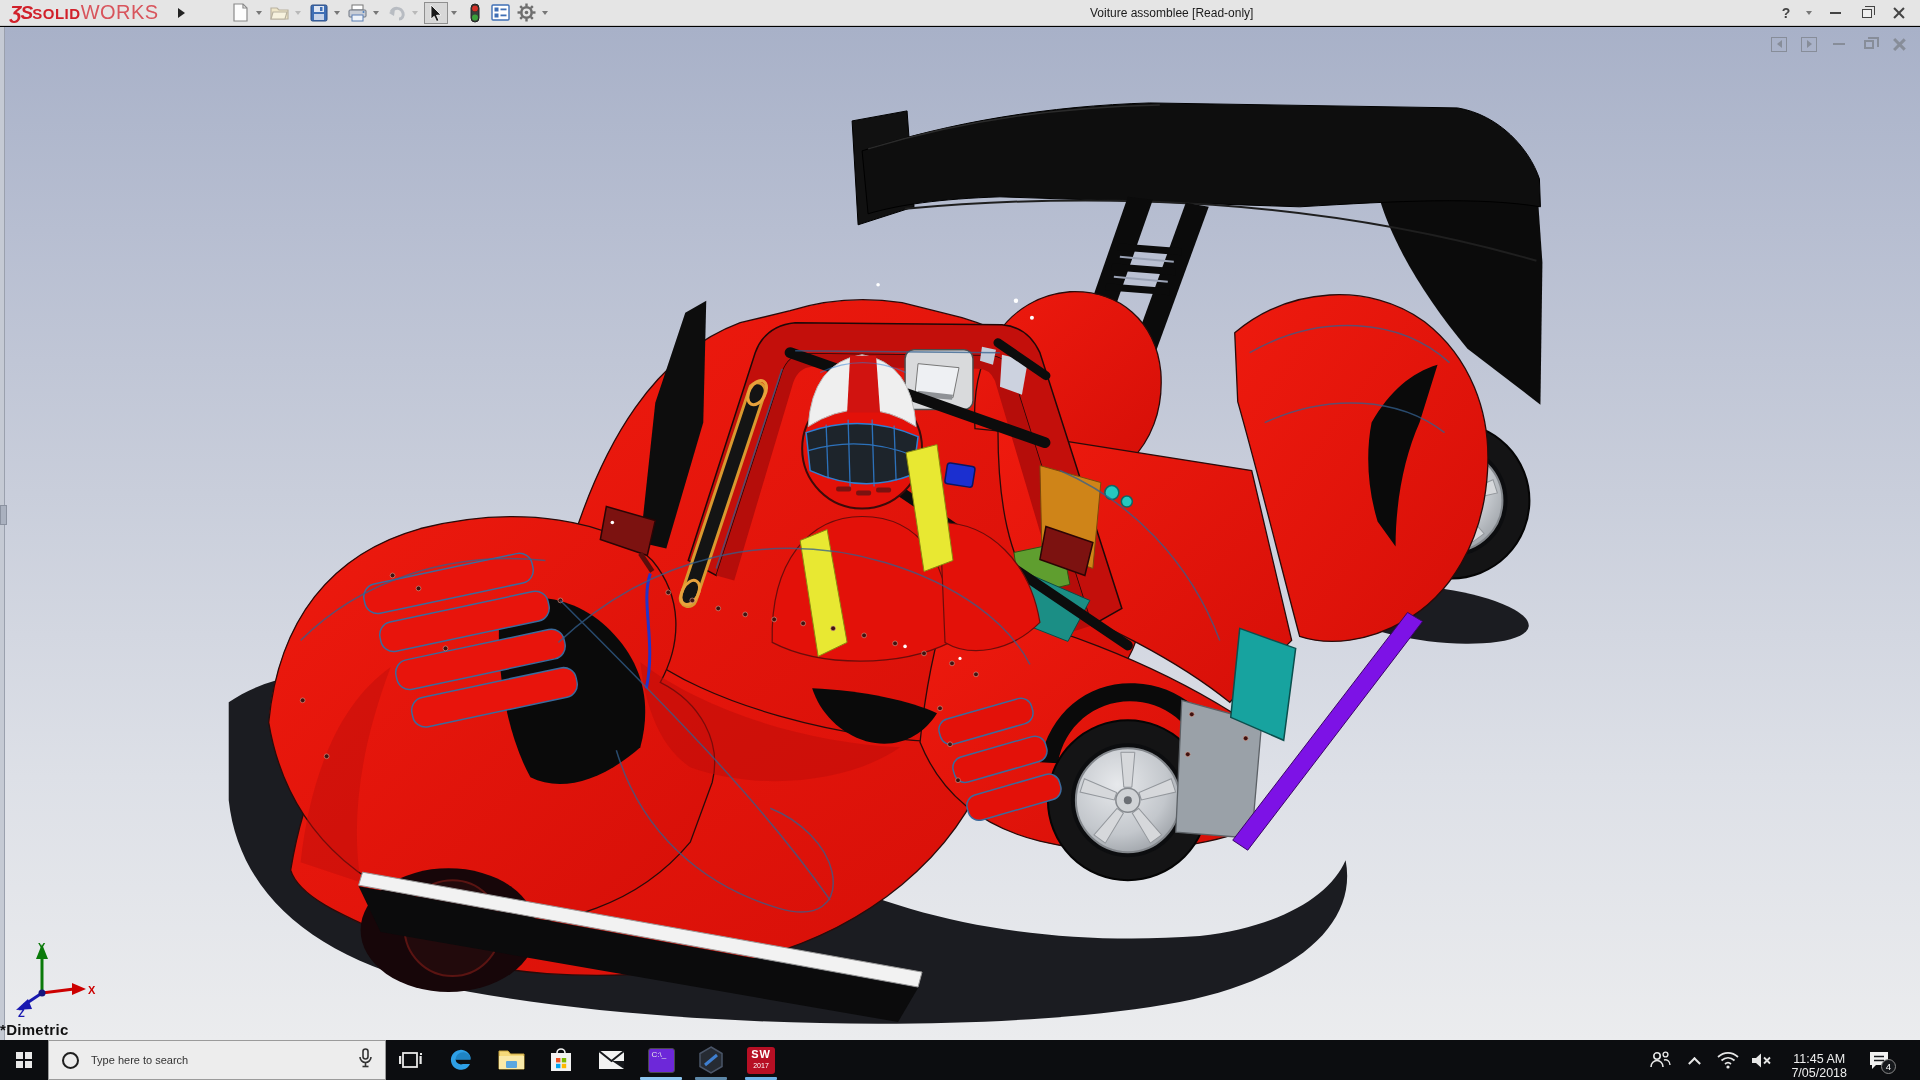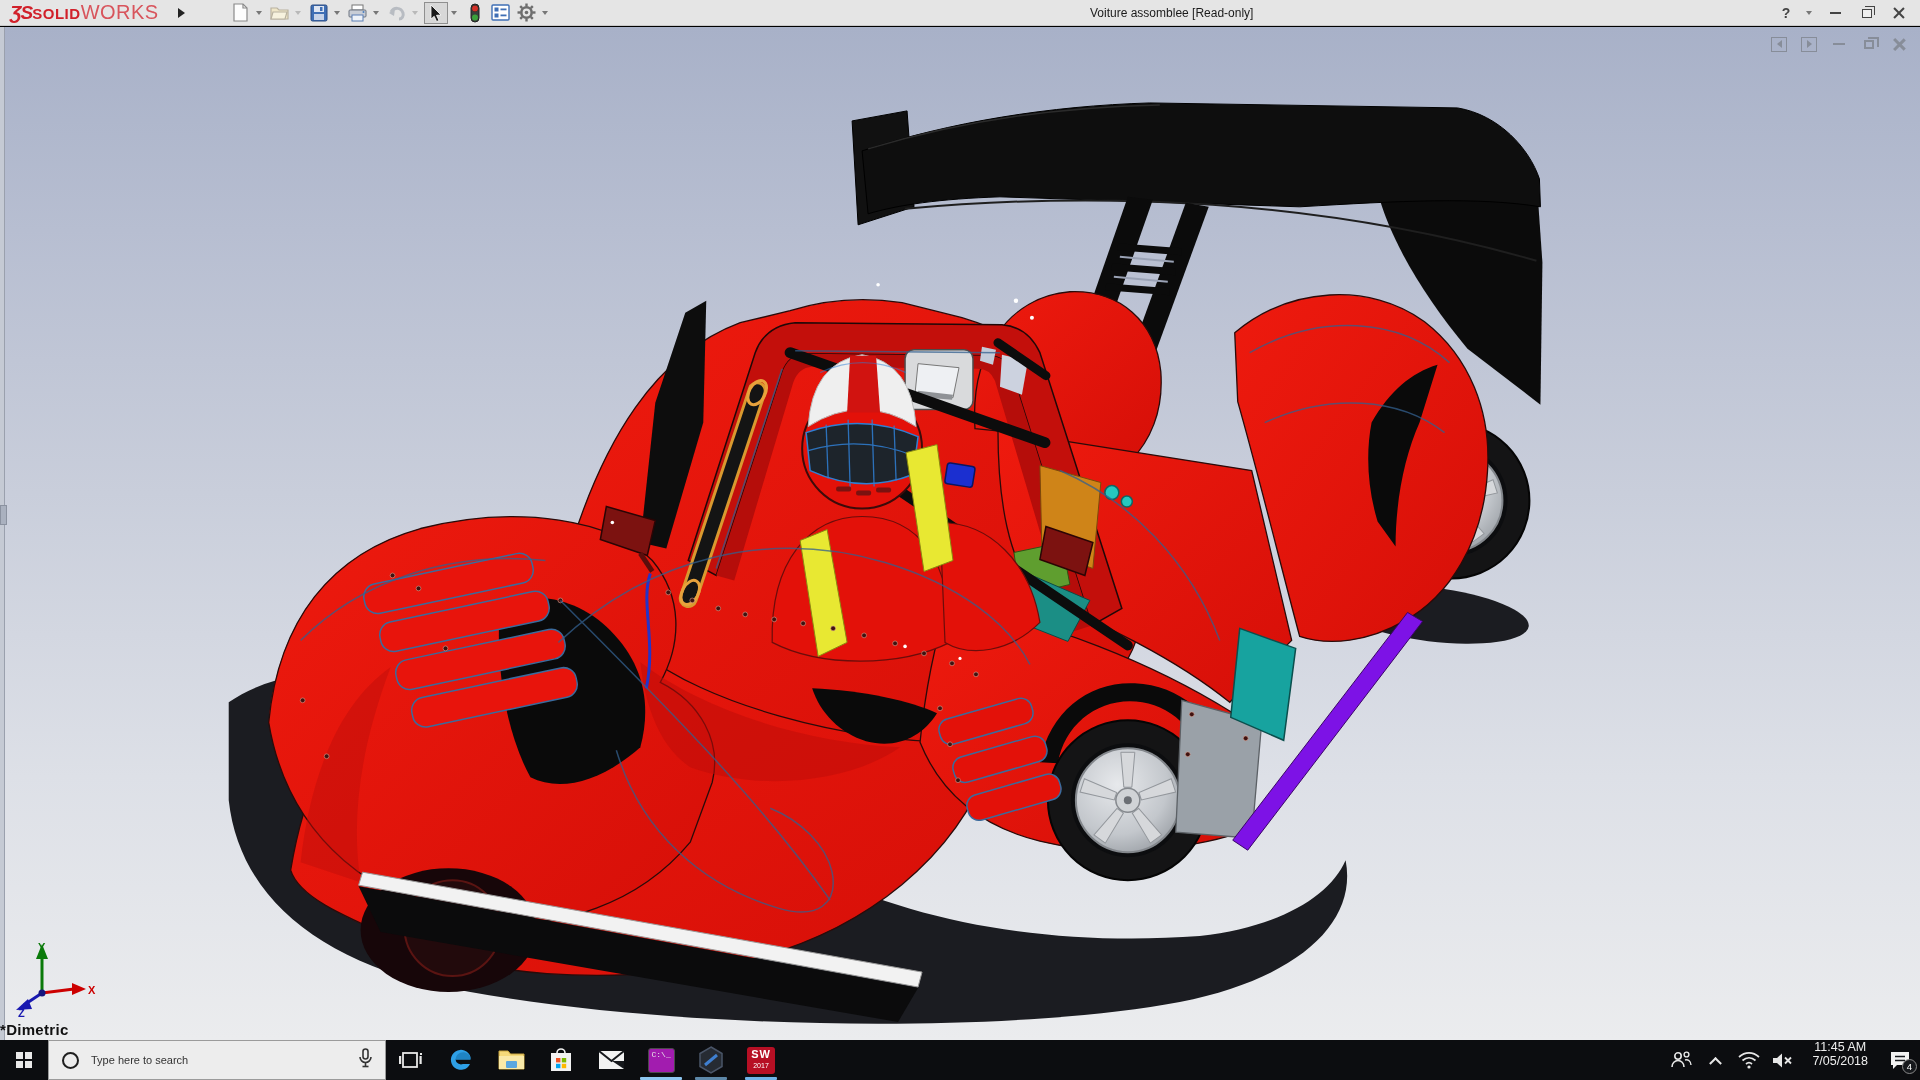--- a/index.html
+++ b/index.html
@@ -55,26 +55,26 @@
   .winlogo span { background:#e9e9e9; }
   .searchbox { width:338px; background:#ededed; border:1px solid #9b9b9b; display:flex; align-items:center; cursor:text; }
   .cortana { width:17px; height:17px; border:2.5px solid #1f1f1f; border-radius:50%; margin-left:13px; }
   .search-text { font-size:11px; color:#333; margin-left:12px; flex:1; }
   .mic { margin-right:12px; }
   .tb-app { width:50px; display:flex; align-items:center; justify-content:center; position:relative; cursor:pointer; }
   .tb-app .underline { position:absolute; bottom:0; height:3px; border-radius:1px; }
   .u-cmd { width:42px; background:#8ec7f2; }
   .u-hex { width:32px; background:#5d87a8; }
   .u-sw  { width:32px; background:#6fb3e8; }
-  .cmdicon { width:27px; height:25px; background:#a21caf; border:1.5px solid #4a4a4a; border-radius:3px; color:#e8e8e8; font-family:Liberation Mono, monospace; font-size:8px; padding:2px 0 0 3px; line-height:8px; }
+  .cmdicon { width:27px; height:25px; background:#6d28d9; border:1.5px solid #4a4a4a; border-radius:3px; color:#e8e8e8; font-family:Liberation Sans, sans-serif; font-size:8px; padding:2px 0 0 3px; line-height:8px; }
   .hexwrap svg { display:block; }
   .swicon { width:28px; height:27px; background:#b70f24; border-radius:3px; color:#fff; text-align:center; line-height:15px; }
   .swicon .sw-l { font-size:11px; font-weight:bold; letter-spacing:1px; display:block; margin-top:0; }
   .swicon .sw-y { font-size:7px; display:block; line-height:7px; }
-  .tray { margin-left:auto; display:flex; align-items:flex-start; gap:4px; padding-right:2px; }
+  .tray { margin-left:auto; display:flex; align-items:flex-end; gap:4px; padding-right:23px; }
   .trayicon { width:30px; height:40px; display:flex; align-items:center; justify-content:center; cursor:pointer; }
   .chevron { width:9px; height:9px; border-left:2px solid #e6e6e6; border-top:2px solid #e6e6e6; transform:rotate(45deg) translate(2px,2px); }
   .clock { color:#eee; font-size:12.5px; text-align:center; line-height:14px; padding:0 10px; cursor:pointer; }
   .action { position:relative; width:36px; height:40px; display:flex; align-items:center; justify-content:center; cursor:pointer; }
   .badge { position:absolute; right:1px; bottom:6px; width:15px; height:15px; border-radius:50%; background:#16181c; border:1px solid #888; color:#fff; font-size:9.5px; display:flex; align-items:center; justify-content:center; }
 </style>
 </head>
 <body>
 
 <div class="titlebar">

